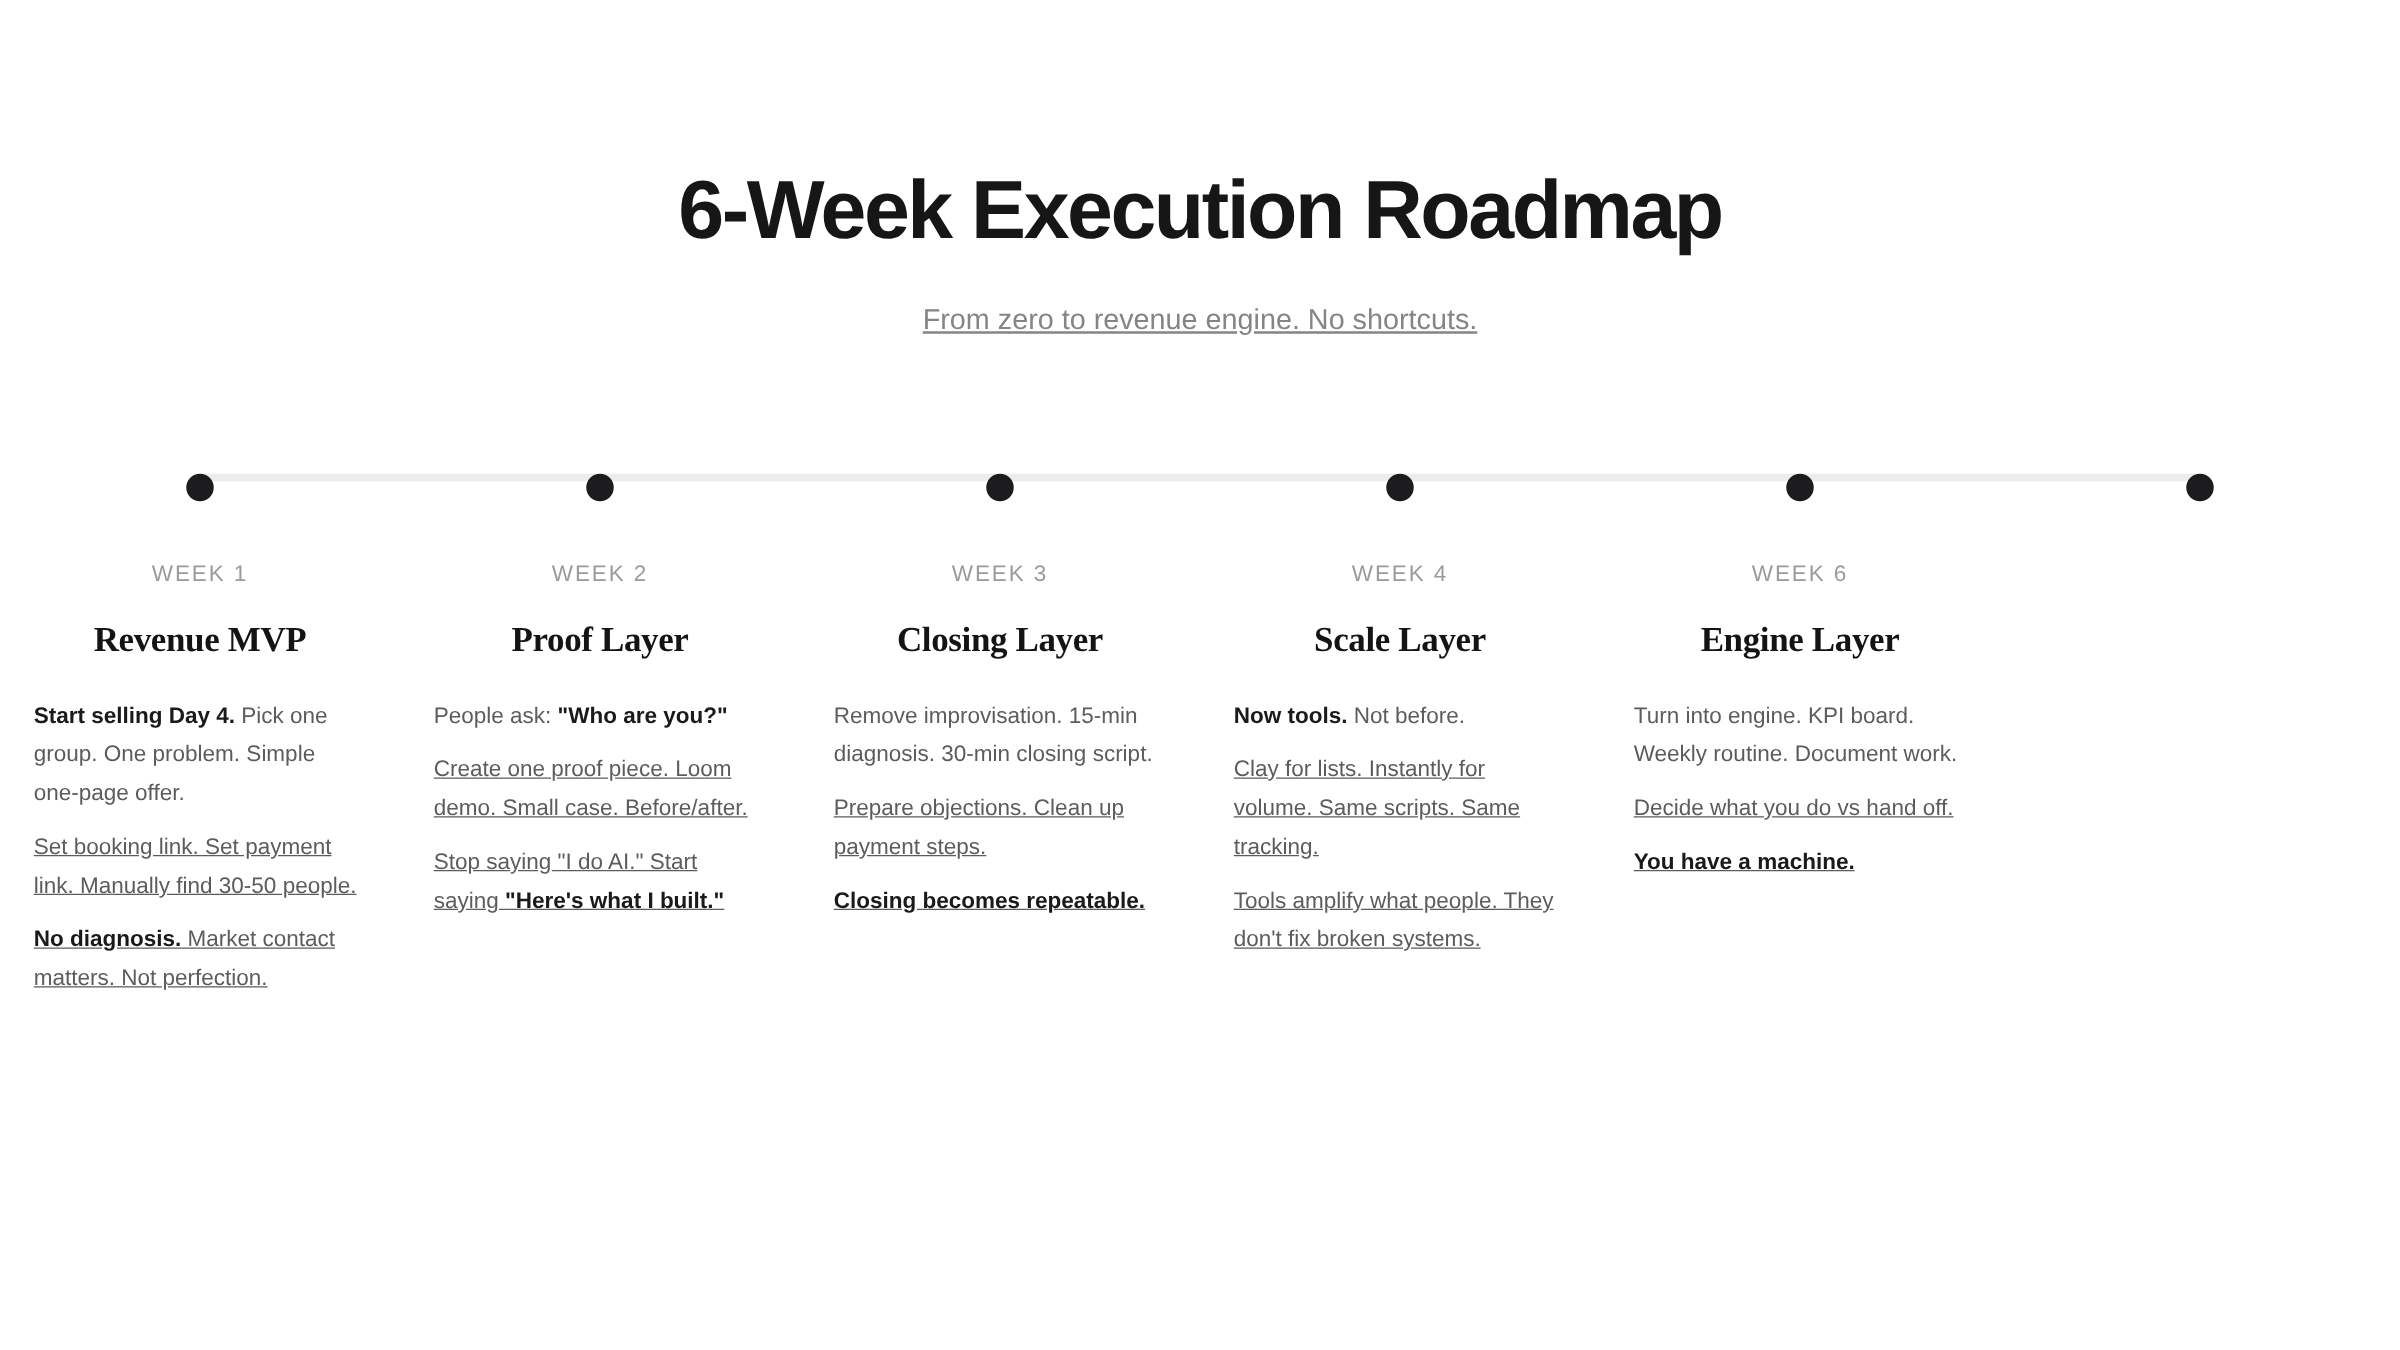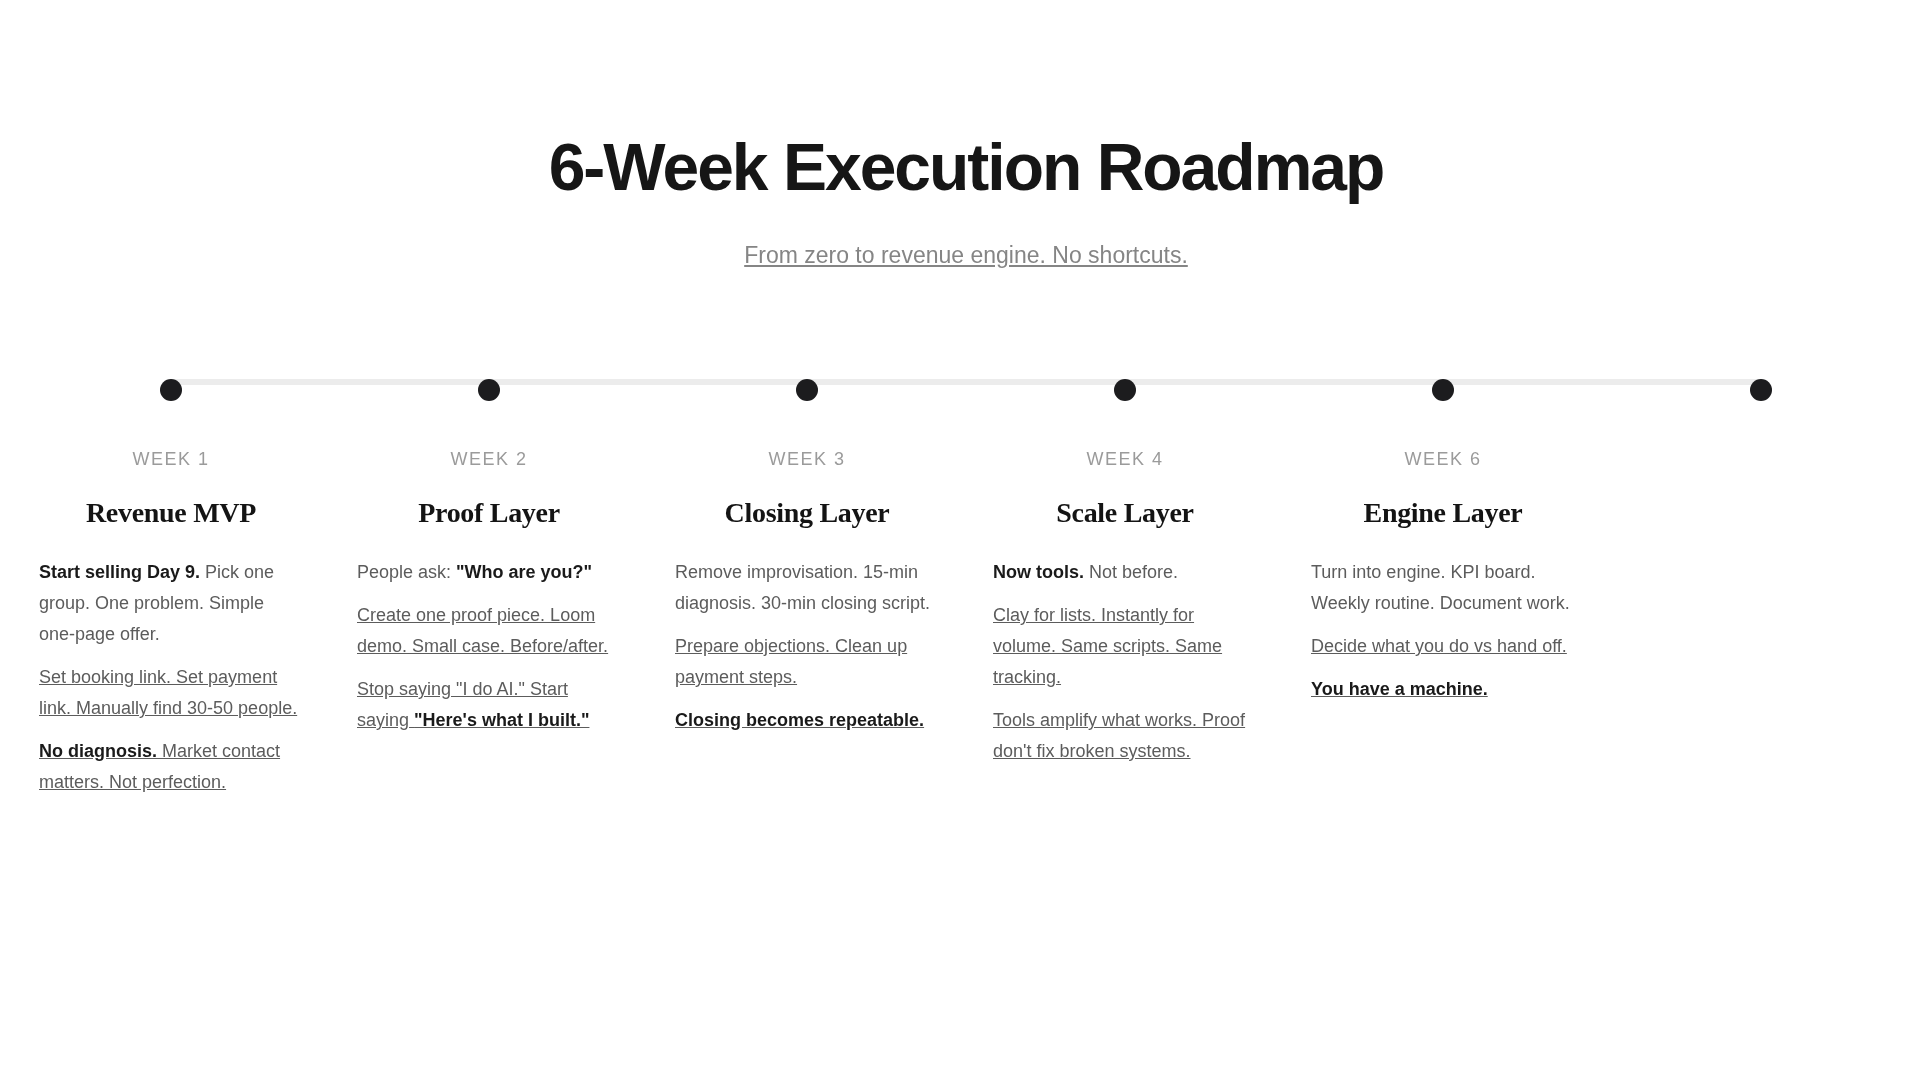--- a/index.html
+++ b/index.html
@@ -13,21 +13,21 @@
     --line-color:#ececec;
   }
   *{box-sizing:border-box;margin:0;padding:0;}
   html,body{width:1920px;height:1080px;}
   body{
     background:#ffffff;
     font-family:"Liberation Sans","DejaVu Sans",sans-serif;
     overflow:hidden;
     -webkit-font-smoothing:antialiased;
   }
-  .page{width:1920px;height:1080px;position:relative;padding-left:12px;}
+  .page{width:1920px;height:1080px;position:relative;}
 
   
   .header{padding-top:134px;text-align:center;}
   .header h1{
     font-size:66px;
     line-height:1;
     font-weight:700;
     letter-spacing:-2px;
     color:var(--title-color);
   }
@@ -125,21 +125,21 @@
       <div class="timeline-dot" style="left: 75%;"></div>
       <div class="timeline-dot" style="left: 91.6667%;"></div>
     </div>
 
   <div class="weeks" id="weeks">
 
   <section class="week">
     <div class="week-label">WEEK 1</div>
     <h3 class="week-title">Revenue MVP</h3>
     <div class="week-body">
-          <p><strong>Start selling Day 9.</strong> Pick one group. One problem. Simple one-page offer.</p>
+          <p><strong>Start selling Day 4.</strong> Pick one group. One problem. Simple one-page offer.</p>
           <p>Set booking link. Set payment link. Manually find 30-50 people.</p>
           <p><strong>No diagnosis.</strong> Market contact matters. Not perfection.</p>
         </div>
   </section>
 
   <section class="week">
     <div class="week-label">WEEK 2</div>
     <h3 class="week-title">Proof Layer</h3>
     <div class="week-body">
           <p>People ask: <strong>"Who are you?"</strong></p>
@@ -157,21 +157,21 @@
           <p><strong>Closing becomes repeatable.</strong></p>
         </div>
   </section>
 
   <section class="week">
     <div class="week-label">WEEK 4</div>
     <h3 class="week-title">Scale Layer</h3>
     <div class="week-body">
           <p><strong>Now tools.</strong> Not before.</p>
           <p>Clay for lists. Instantly for volume. Same scripts. Same tracking.</p>
-          <p>Tools amplify what works. Proof don't fix broken systems.</p>
+          <p>Tools amplify what people. They don't fix broken systems.</p>
         </div>
   </section>
 
 
   <section class="week">
     <div class="week-label">WEEK 6</div>
     <h3 class="week-title">Engine Layer</h3>
     <div class="week-body">
           <p>Turn into engine. KPI board. Weekly routine. Document work.</p>
           <p>Decide what you do vs hand off.</p>

